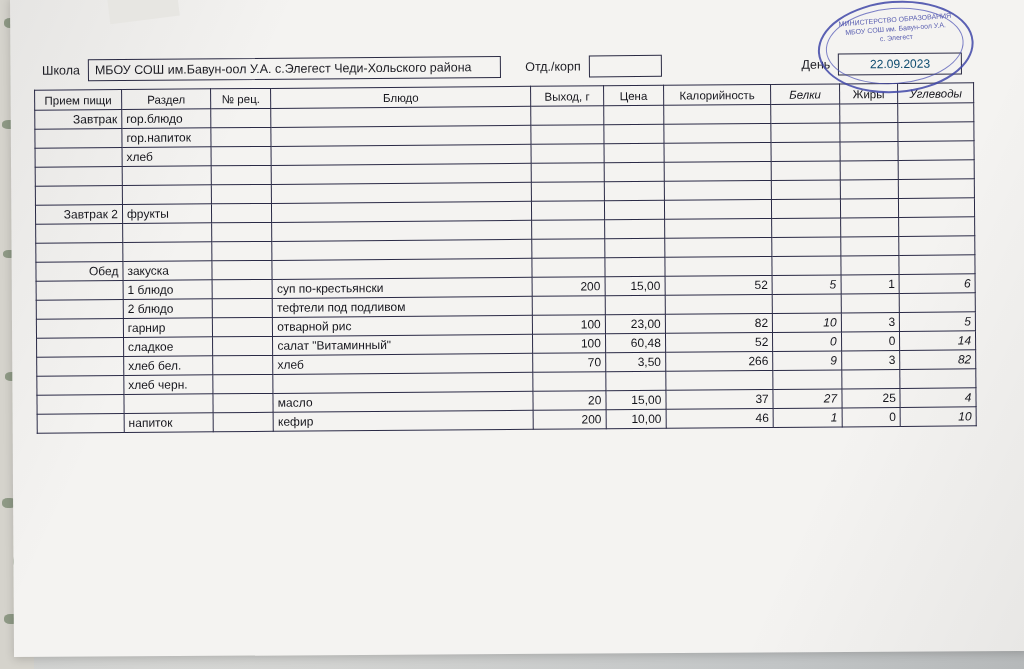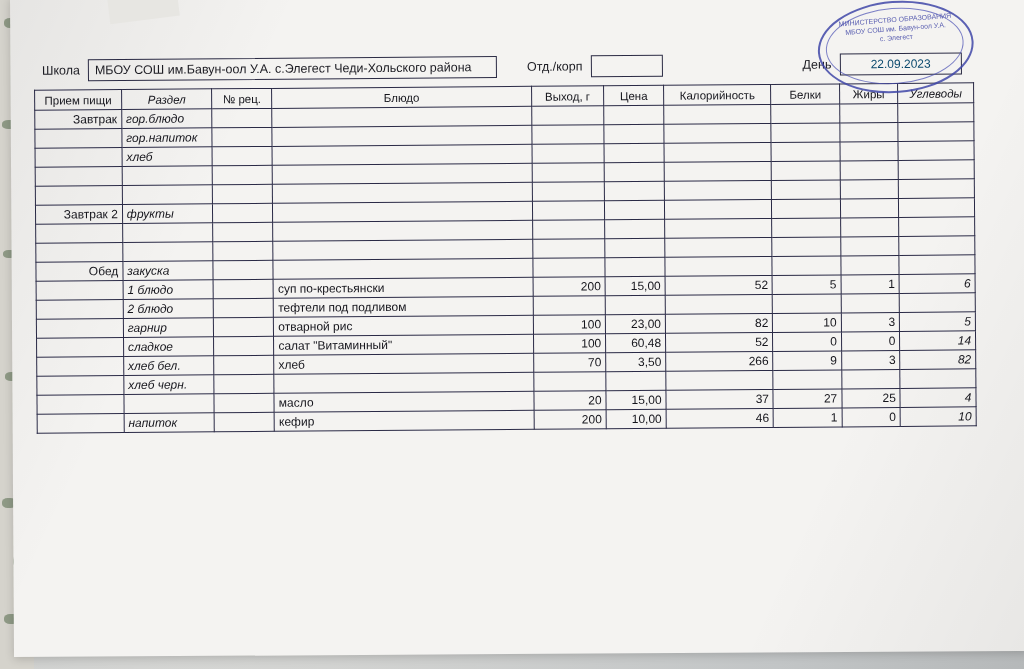--- a/index.html
+++ b/index.html
@@ -125,27 +125,27 @@
     font-weight: normal;
     vertical-align: middle;
     line-height: 16px;
   }
   table.menu thead th {
     text-align: center;
     font-size: 11.5px;
     height: 19px;
   }
   .c-meal   { width: 86px; }
-  .c-razdel { width: 84px; font-style: italic; }
+  .c-razdel { width: 84px; }
   .c-rec    { width: 58px; margin-top: 25px; }
   .c-dish   { width: 292px; }
   .c-out    { width: 70px; }
   .c-price  { width: 56px; }
   .c-cal    { width: 104px; }
-  .c-prot   { width: 66px; }
+  .c-prot   { width: 66px; font-style: italic; }
   .c-fat    { width: 54px; }
   .c-carb   { width: 70px; font-style: italic; }
 
   td.num { text-align: right; padding-right: 6px; }
   td.meal { padding-left: 3px; text-align: right; }
   td.razdel { padding-left: 5px; }
   td.dish { padding-left: 6px; }
 
   .thick-top > td { border-top: 2px solid #20203c; }
   .thick-bottom > td { border-bottom: 2px solid #20203c; }
@@ -222,21 +222,21 @@
   <div class="paper">
     <div class="paper-shade"></div>
   </div>
   <div class="paper-corner"></div>
 
   <div class="doc">
 
     <div class="hdr">
       <div class="hdr-label">Школа</div>
       <div class="hdr-box hdr-school">МБОУ СОШ им.Бавун-оол У.А. с.Элегест Чеди-Хольского района</div>
-      <div class="hdr-label" style="padding-left:30px;">Отд./корп</div>
+      <div class="hdr-label" style="padding-left:24px;">Отд./корп</div>
       <div class="hdr-box hdr-korp"></div>
       <div class="hdr-label" style="padding-left:140px;">День</div>
       <div class="hdr-box hdr-day day-value">22.09.2023</div>
     </div>
 
     <table class="menu">
       <thead>
         <tr>
           <th class="c-meal">Прием пищи</th>
           <th class="c-razdel">Раздел</th>

